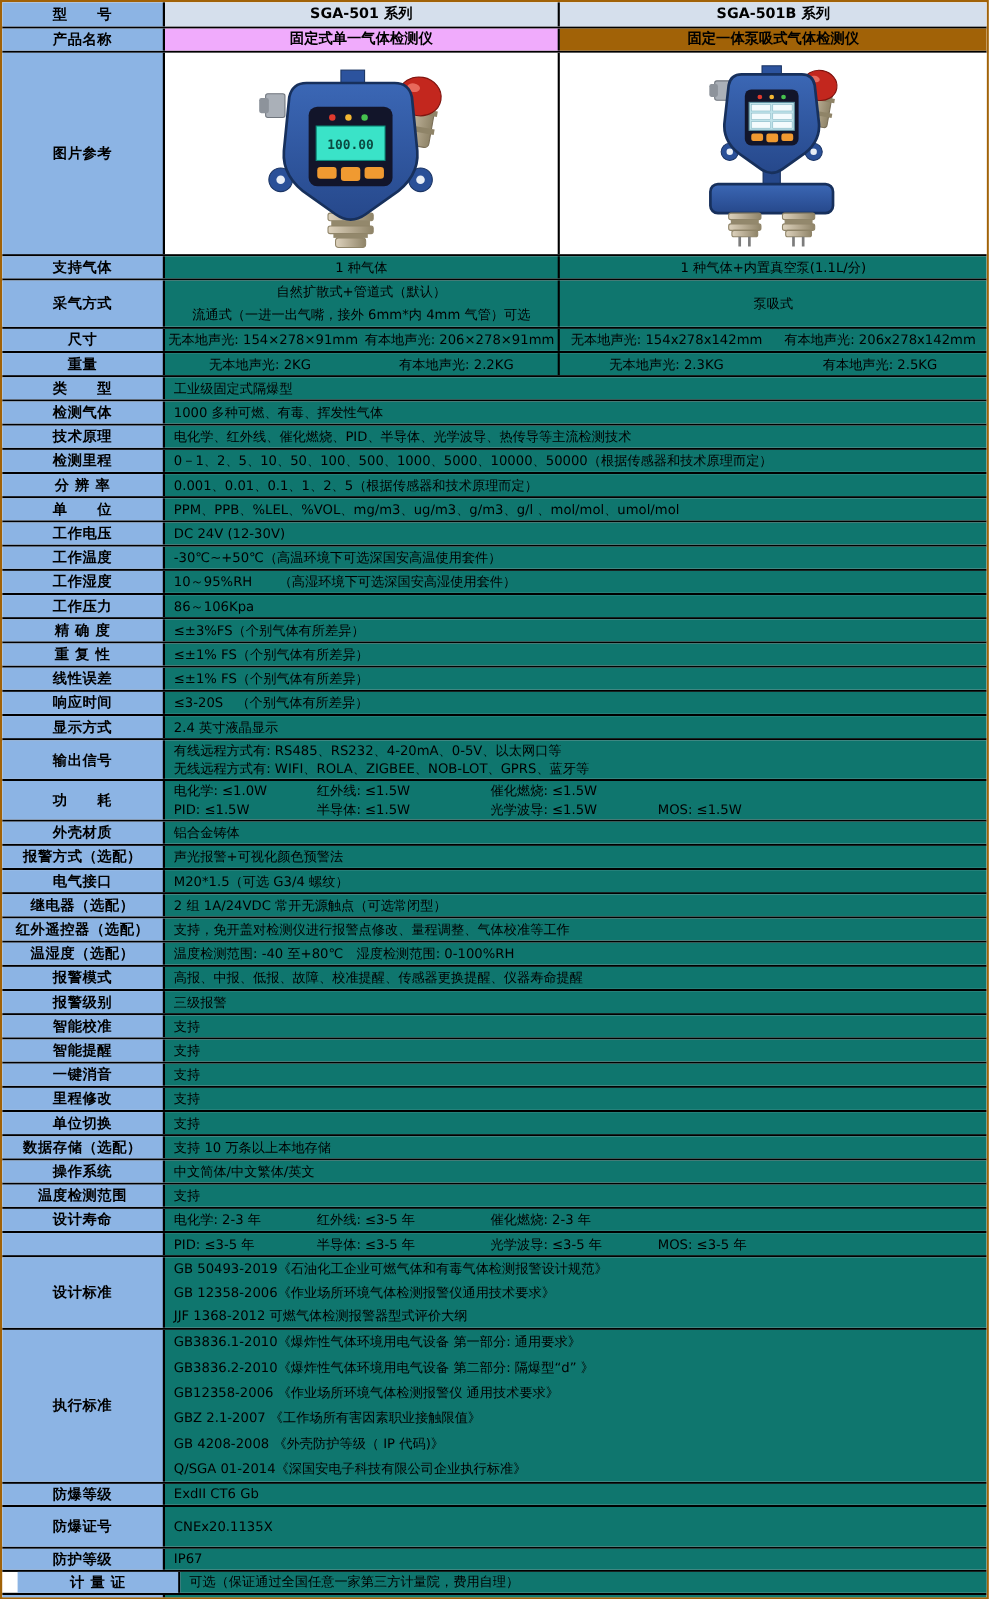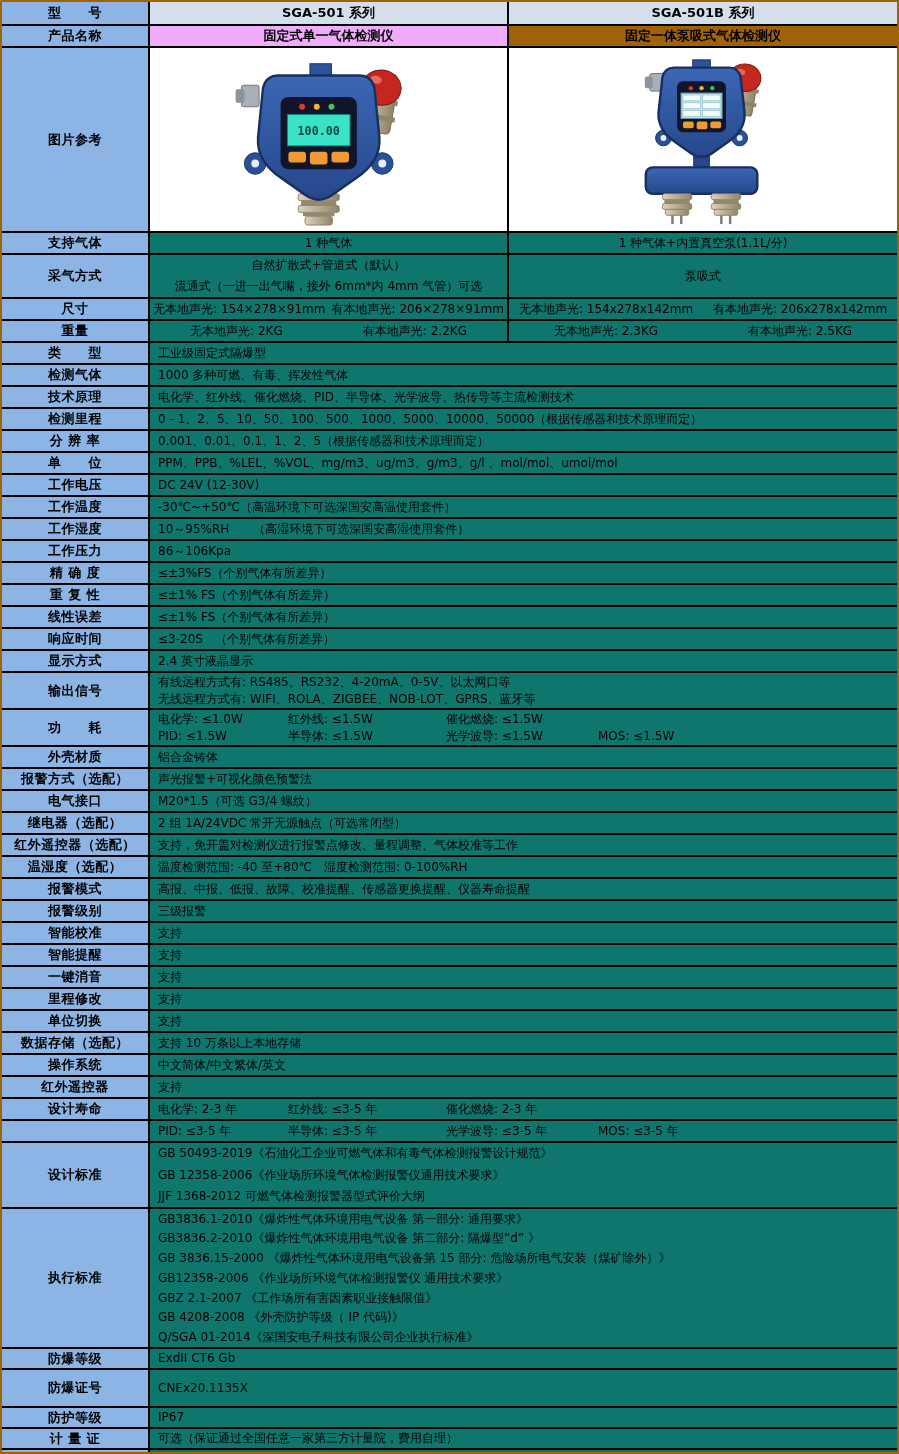--- a/index.html
+++ b/index.html
@@ -400,21 +400,21 @@
           <div class="line left"><span>支持 10 万条以上本地存储</span></div>
         </div>
       </div>
       <div class="row" style="height: 22px;">
         <div class="cell label">操作系统</div>
         <div class="cell val full">
           <div class="line left"><span>中文简体/中文繁体/英文</span></div>
         </div>
       </div>
       <div class="row" style="height: 22px;">
-        <div class="cell label">红外遥控器</div>
+        <div class="cell label">温度检测范围</div>
         <div class="cell val full">
           <div class="line left"><span>支持</span></div>
         </div>
       </div>
       <div class="row" style="height: 22px;">
         <div class="cell label">设计寿命</div>
         <div class="cell val full">
           <div class="line tabs"><span>电化学: 2-3 年</span><span>红外线: ≤3-5 年</span><span>催化燃烧: 2-3 年</span></div>
         </div>
       </div>
@@ -430,21 +430,20 @@
           <div class="line left"><span>GB 50493-2019《石油化工企业可燃气体和有毒气体检测报警设计规范》</span></div>
           <div class="line left"><span>GB 12358-2006《作业场所环境气体检测报警仪通用技术要求》</span></div>
           <div class="line left"><span>JJF 1368-2012 可燃气体检测报警器型式评价大纲</span></div>
         </div>
       </div>
       <div class="row" style="height: 140px;">
         <div class="cell label">执行标准</div>
         <div class="cell val full">
           <div class="line left"><span>GB3836.1-2010《爆炸性气体环境用电气设备 第一部分: 通用要求》</span></div>
           <div class="line left"><span>GB3836.2-2010《爆炸性气体环境用电气设备 第二部分: 隔爆型“d” 》</span></div>
-          <div class="line left"><span>GB 3836.15-2000 《爆炸性气体环境用电气设备第 15 部分: 危险场所电气安装（煤矿除外）》</span></div>
           <div class="line left"><span>GB12358-2006 《作业场所环境气体检测报警仪 通用技术要求》</span></div>
           <div class="line left"><span>GBZ 2.1-2007 《工作场所有害因素职业接触限值》</span></div>
           <div class="line left"><span>GB 4208-2008 《外壳防护等级（ IP 代码)》</span></div>
           <div class="line left"><span>Q/SGA 01-2014《深国安电子科技有限公司企业执行标准》</span></div>
         </div>
       </div>
       <div class="row" style="height: 21px;">
         <div class="cell label">防爆等级</div>
         <div class="cell val full">
           <div class="line left"><span>ExdII CT6 Gb</span></div>
@@ -455,21 +454,21 @@
         <div class="cell val full">
           <div class="line left"><span>CNEx20.1135X</span></div>
         </div>
       </div>
       <div class="row" style="height: 21px;">
         <div class="cell label">防护等级</div>
         <div class="cell val full">
           <div class="line left"><span>IP67</span></div>
         </div>
       </div>
-      <div class="row" style="height: 21px;">
+      <div class="row" style="height: 21px; padding-left: 14px;">
         <div class="cell label">计 量 证</div>
         <div class="cell val full">
           <div class="line left"><span>可选（保证通过全国任意一家第三方计量院，费用自理）</span></div>
         </div>
       </div>
       <div class="row" style="height: 21px;">
         <div class="cell label">附　　件</div>
         <div class="cell val full">
           <div class="line left"><span>包装箱、说明书、合格证、出货单各一份</span></div>
         </div>

